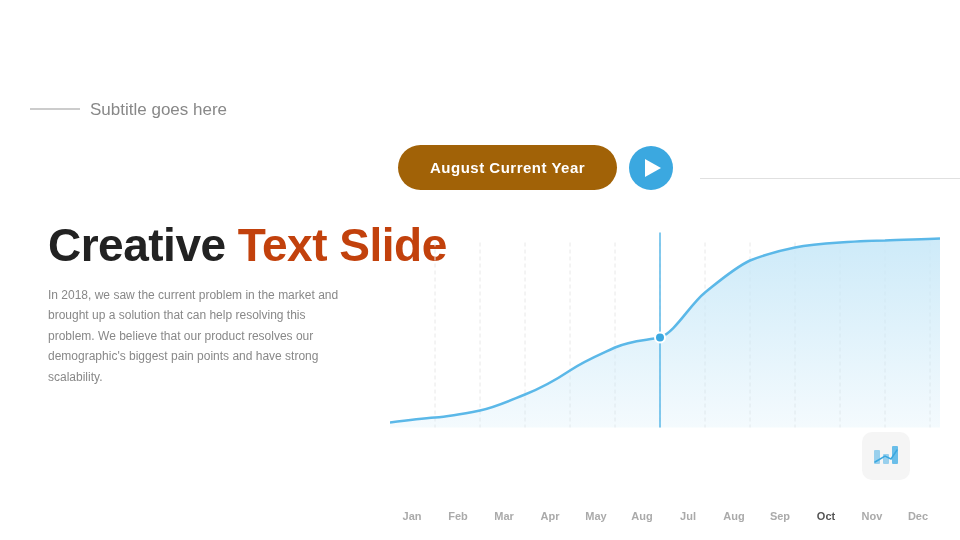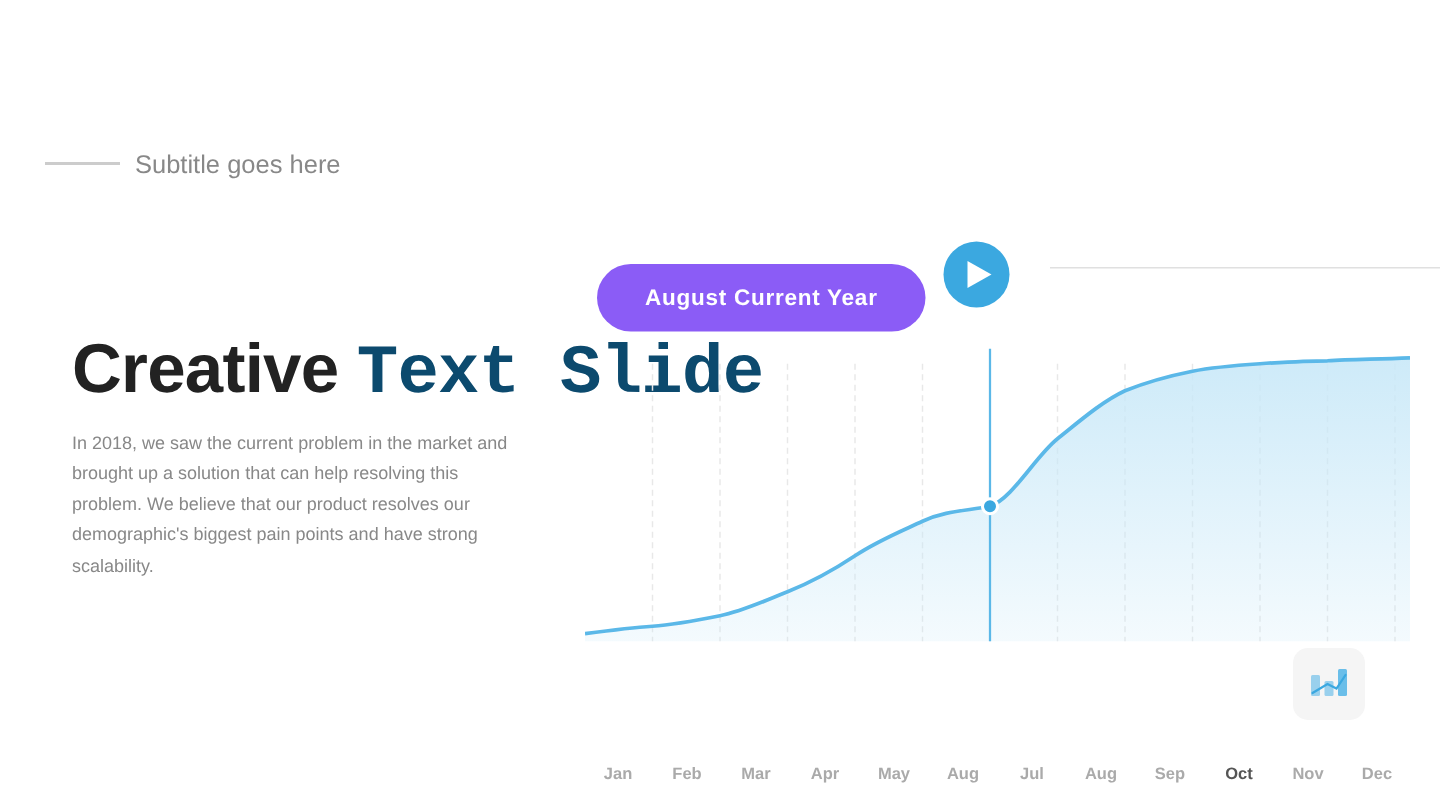--- a/index.html
+++ b/index.html
@@ -33,28 +33,27 @@
     
     .date-badge-wrapper {
       position: absolute;
       top: 145px;
       left: 398px;
       display: flex;
       align-items: center;
       gap: 0;
     }
     .date-badge {
-      background: #8b5cf6;
+      background: #a16207;
       color: #ffffff;
       font-size: 15px;
       font-weight: 600;
       padding: 14px 32px;
       border-radius: 30px;
       letter-spacing: 0.5px;
-      margin-top: 31px;
     }
     .play-btn {
       width: 44px;
       height: 44px;
       background: #3BA8E0;
       border-radius: 50%;
       display: flex;
       align-items: center;
       justify-content: center;
       margin-left: 12px;
@@ -84,22 +83,21 @@
     .main-title {
       position: absolute;
       top: 218px;
       left: 48px;
       font-size: 46px;
       font-weight: 700;
       color: #222222;
       letter-spacing: -0.5px;
     }
     .main-title .highlight {
-      color: #0c4a6e;
-      font-family: Liberation Mono, monospace;
+      color: #c2410c;
     }
 
     
     .description {
       position: absolute;
       top: 285px;
       left: 48px;
       width: 300px;
       font-size: 12px;
       color: #888888;

